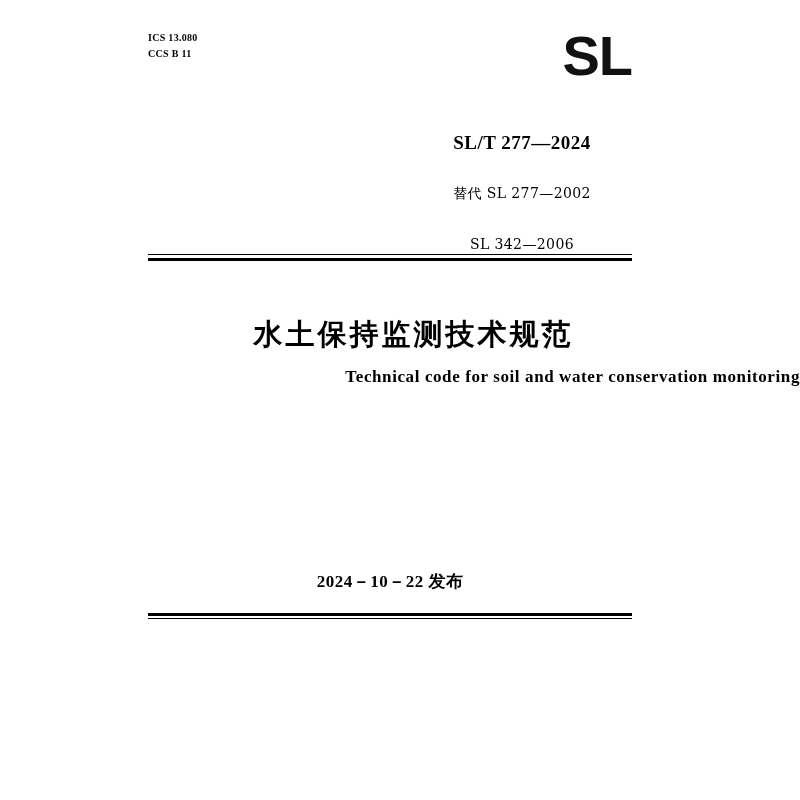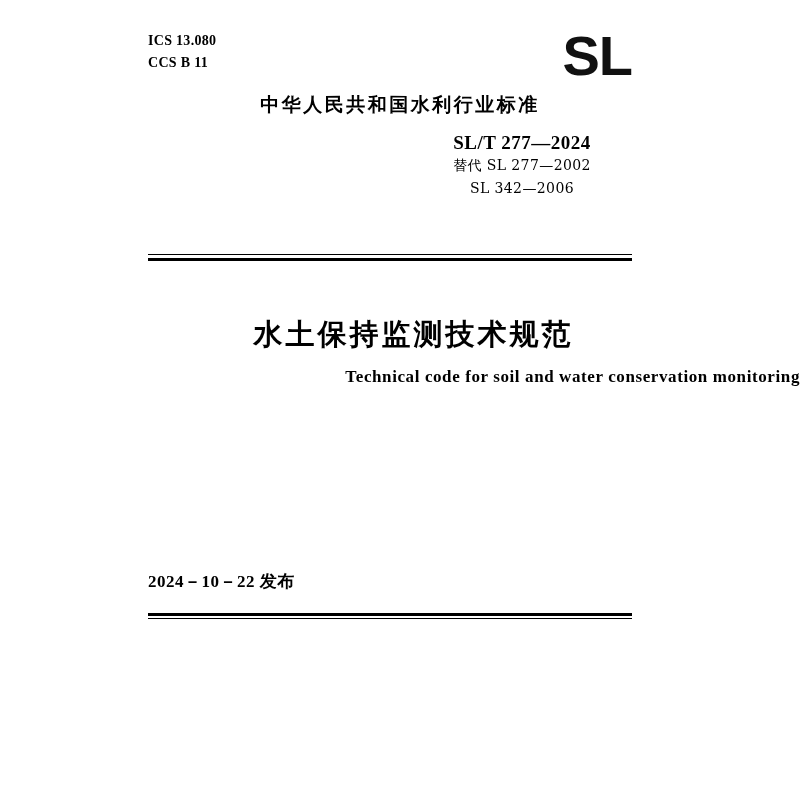--- a/index.html
+++ b/index.html
@@ -24,21 +24,21 @@
   
   .header {
     position: absolute;
     left: 148px;
     top: 30px;
     width: 484px;
   }
   .ics-block {
     font-family: "Liberation Serif", serif;
     font-weight: bold;
-    font-size: 14px;
+    font-size: 10px;
     line-height: 1.55;
     letter-spacing: 0.3px;
   }
   .sl-logo {
     position: absolute;
     right: 0px;
     top: -2px;
     font-family: "Liberation Sans", sans-serif;
     font-weight: bold;
     font-size: 56px;
@@ -73,20 +73,21 @@
     font-family: "Liberation Serif", serif;
     font-weight: bold;
     font-size: 19px;
     letter-spacing: 0.5px;
   }
   .code-sub {
     font-family: "DejaVu Serif", serif;
     font-size: 14px;
     line-height: 1.65;
     letter-spacing: 0.4px;
+    margin-top: 28px;
   }
 
   
   .rule {
     position: absolute;
     left: 148px;
     width: 484px;
     background: #000;
   }
   .rule-top-thin { top: 254px; height: 1px; }
@@ -117,21 +118,21 @@
     letter-spacing: 0.6px;
   }
 
   
   .dates {
     position: absolute;
     left: 148px;
     width: 484px;
     top: 570px;
     display: flex;
-    justify-content: flex-start;
+    justify-content: center;
     font-family: "Liberation Serif", serif;
     font-weight: bold;
     font-size: 17px;
     letter-spacing: 0.5px;
   }
   .date-item { white-space: nowrap; }
 
   
   .publisher {
     position: absolute;
@@ -150,21 +151,20 @@
 <div class="page">
 
   <div class="header">
     <div class="ics-block">
       <div>ICS 13.080</div>
       <div>CCS B 11</div>
     </div>
     <div class="sl-logo">SL</div>
   </div>
 
-  <div class="std-org">中华人民共和国水利行业标准</div>
 
   <div class="codes">
     <div class="code-main">SL/T 277—2024</div>
     <div class="code-sub">替代 SL 277—2002</div>
     <div class="code-sub">SL 342—2006</div>
   </div>
 
   <div class="rule rule-top-thin"></div>
   <div class="rule rule-top-thick"></div>
 

